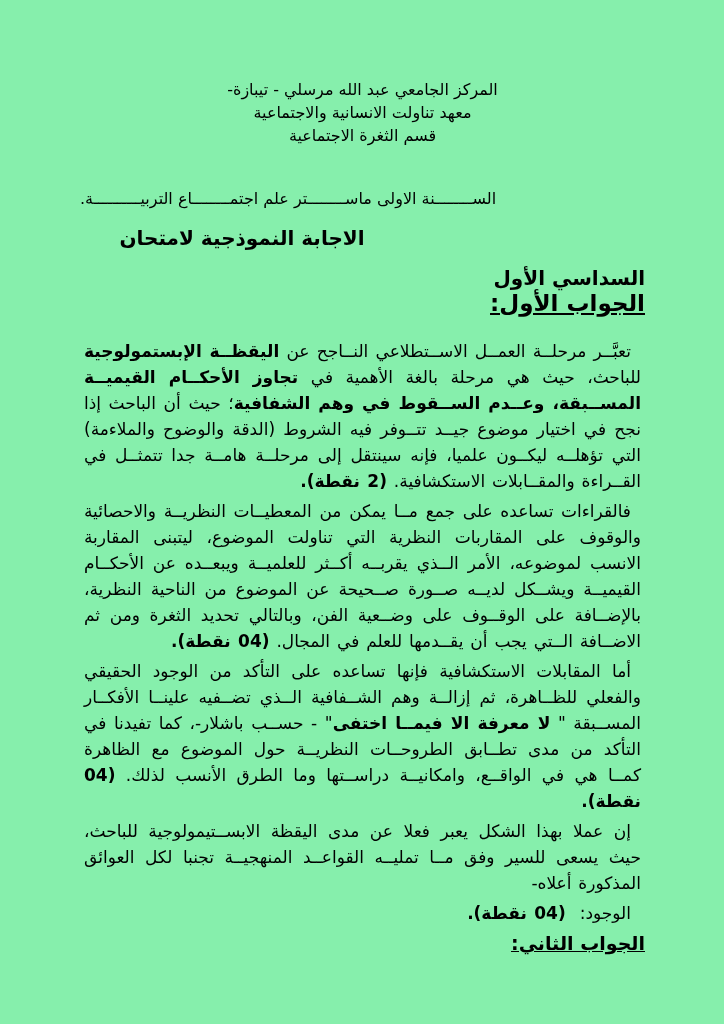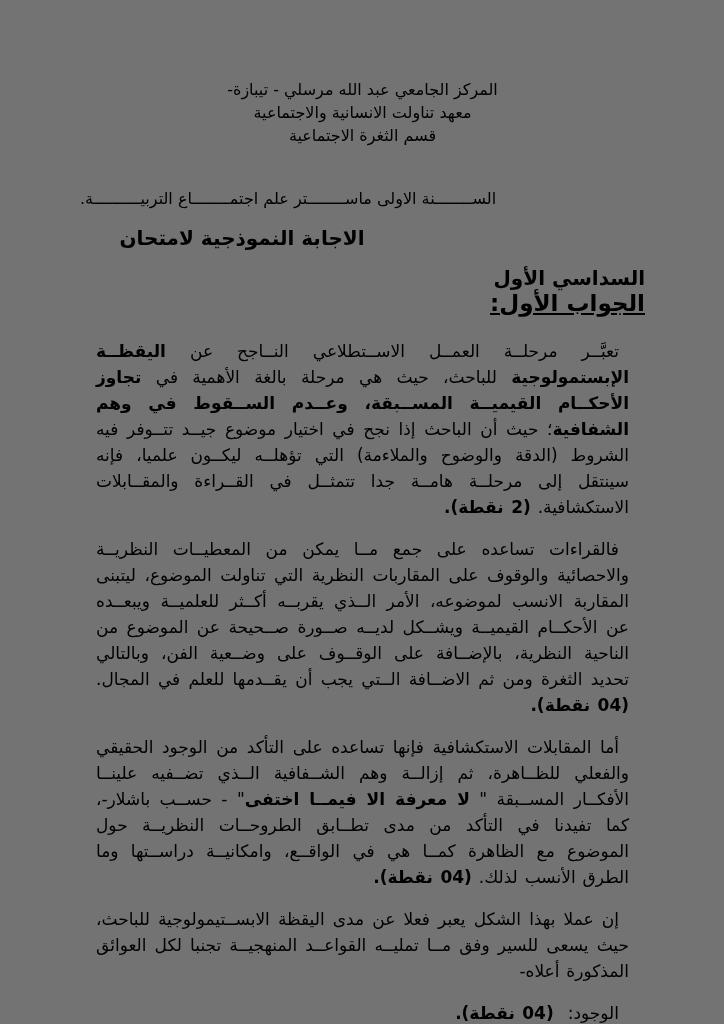--- a/index.html
+++ b/index.html
@@ -12,21 +12,21 @@
     height: 1024px;
     font-family: "DejaVu Sans", sans-serif;
     color: #000000;
   }
   .page {
     position: relative;
     width: 724px;
     height: 1024px;
     box-sizing: border-box;
     padding: 78px 79px 0 80px;
-    background: #737373;
+    background: #86efac;
     direction: rtl;
     overflow: hidden;
   }
   .doc-header {
     text-align: center;
     font-size: 16px;
     line-height: 23px;
   }
   .course-block {
     margin-top: 39px;
@@ -60,21 +60,21 @@
     line-height: 24px;
   }
   .body-text {
     margin-top: 23px;
     font-size: 17px;
     line-height: 26px;
     text-align: justify;
     word-spacing: 1.5px;
   }
   .body-text p {
-    margin: 16px;
+    margin: 4px;
     text-indent: 10px;
   }
   b { font-weight: 700; }
   .examples-line {
     text-indent: 10px;
   }
   .examples-score {
     margin-right: 14px;
     font-weight: 700;
   }

